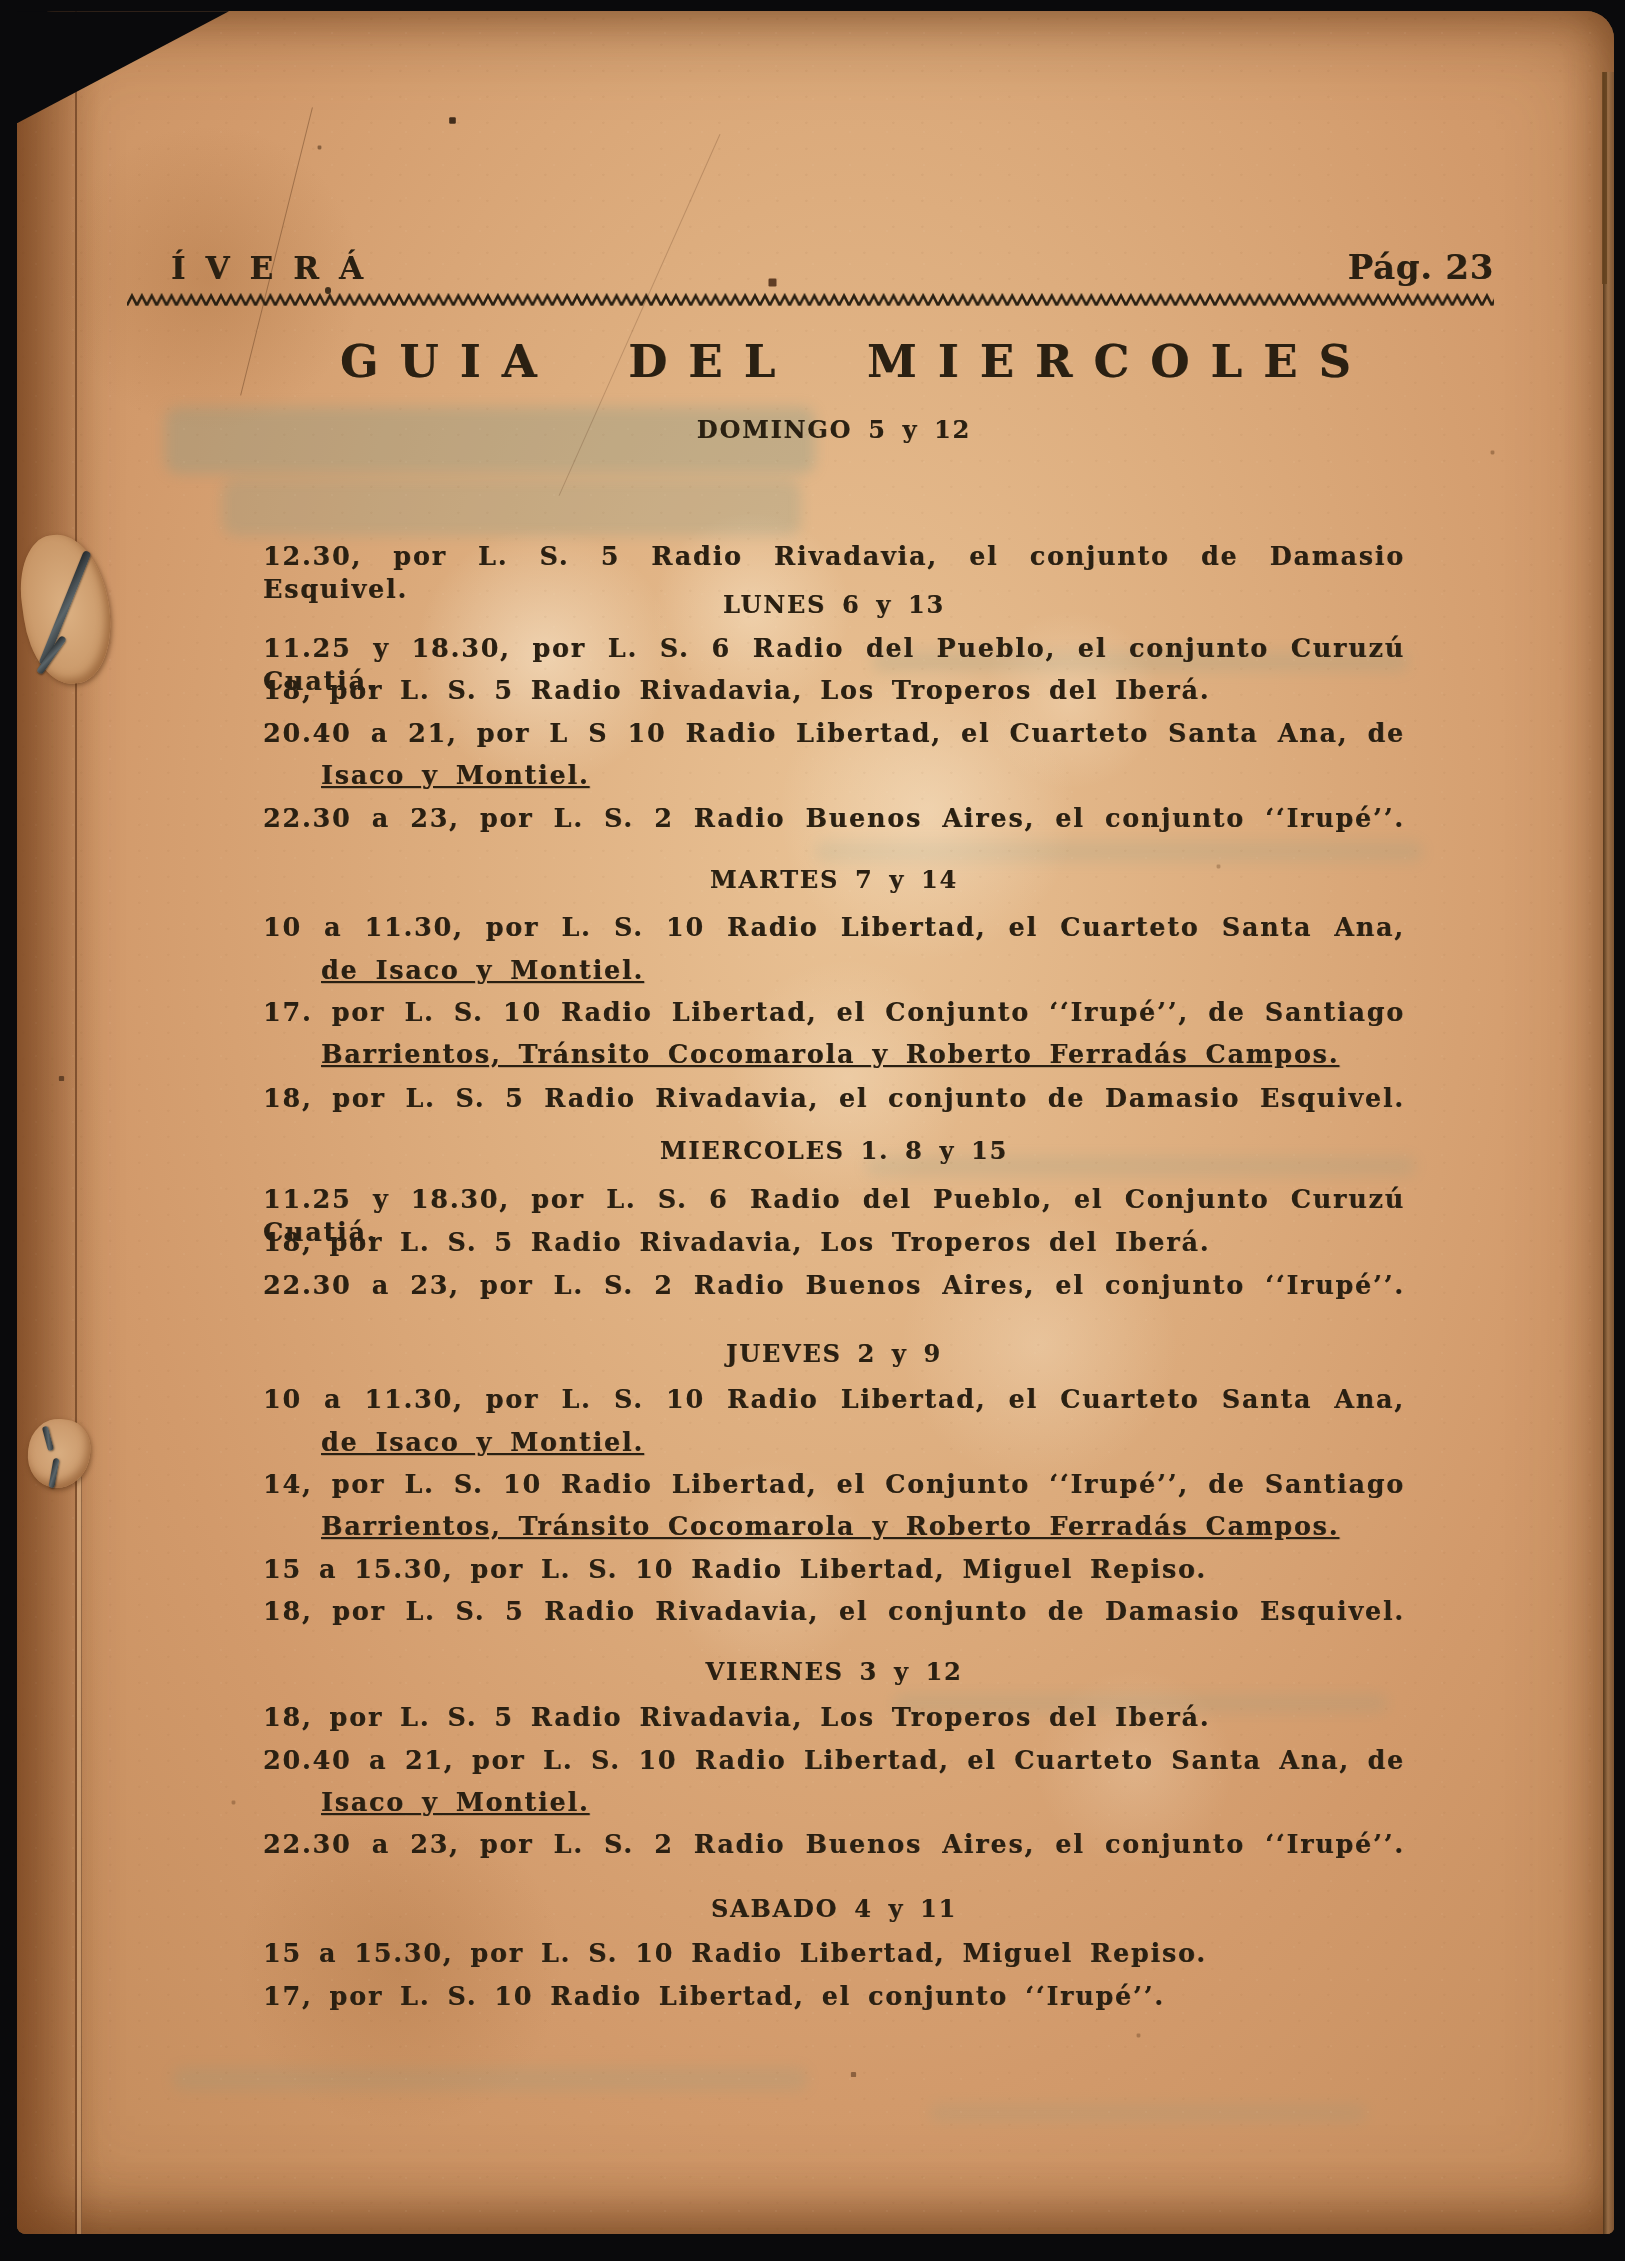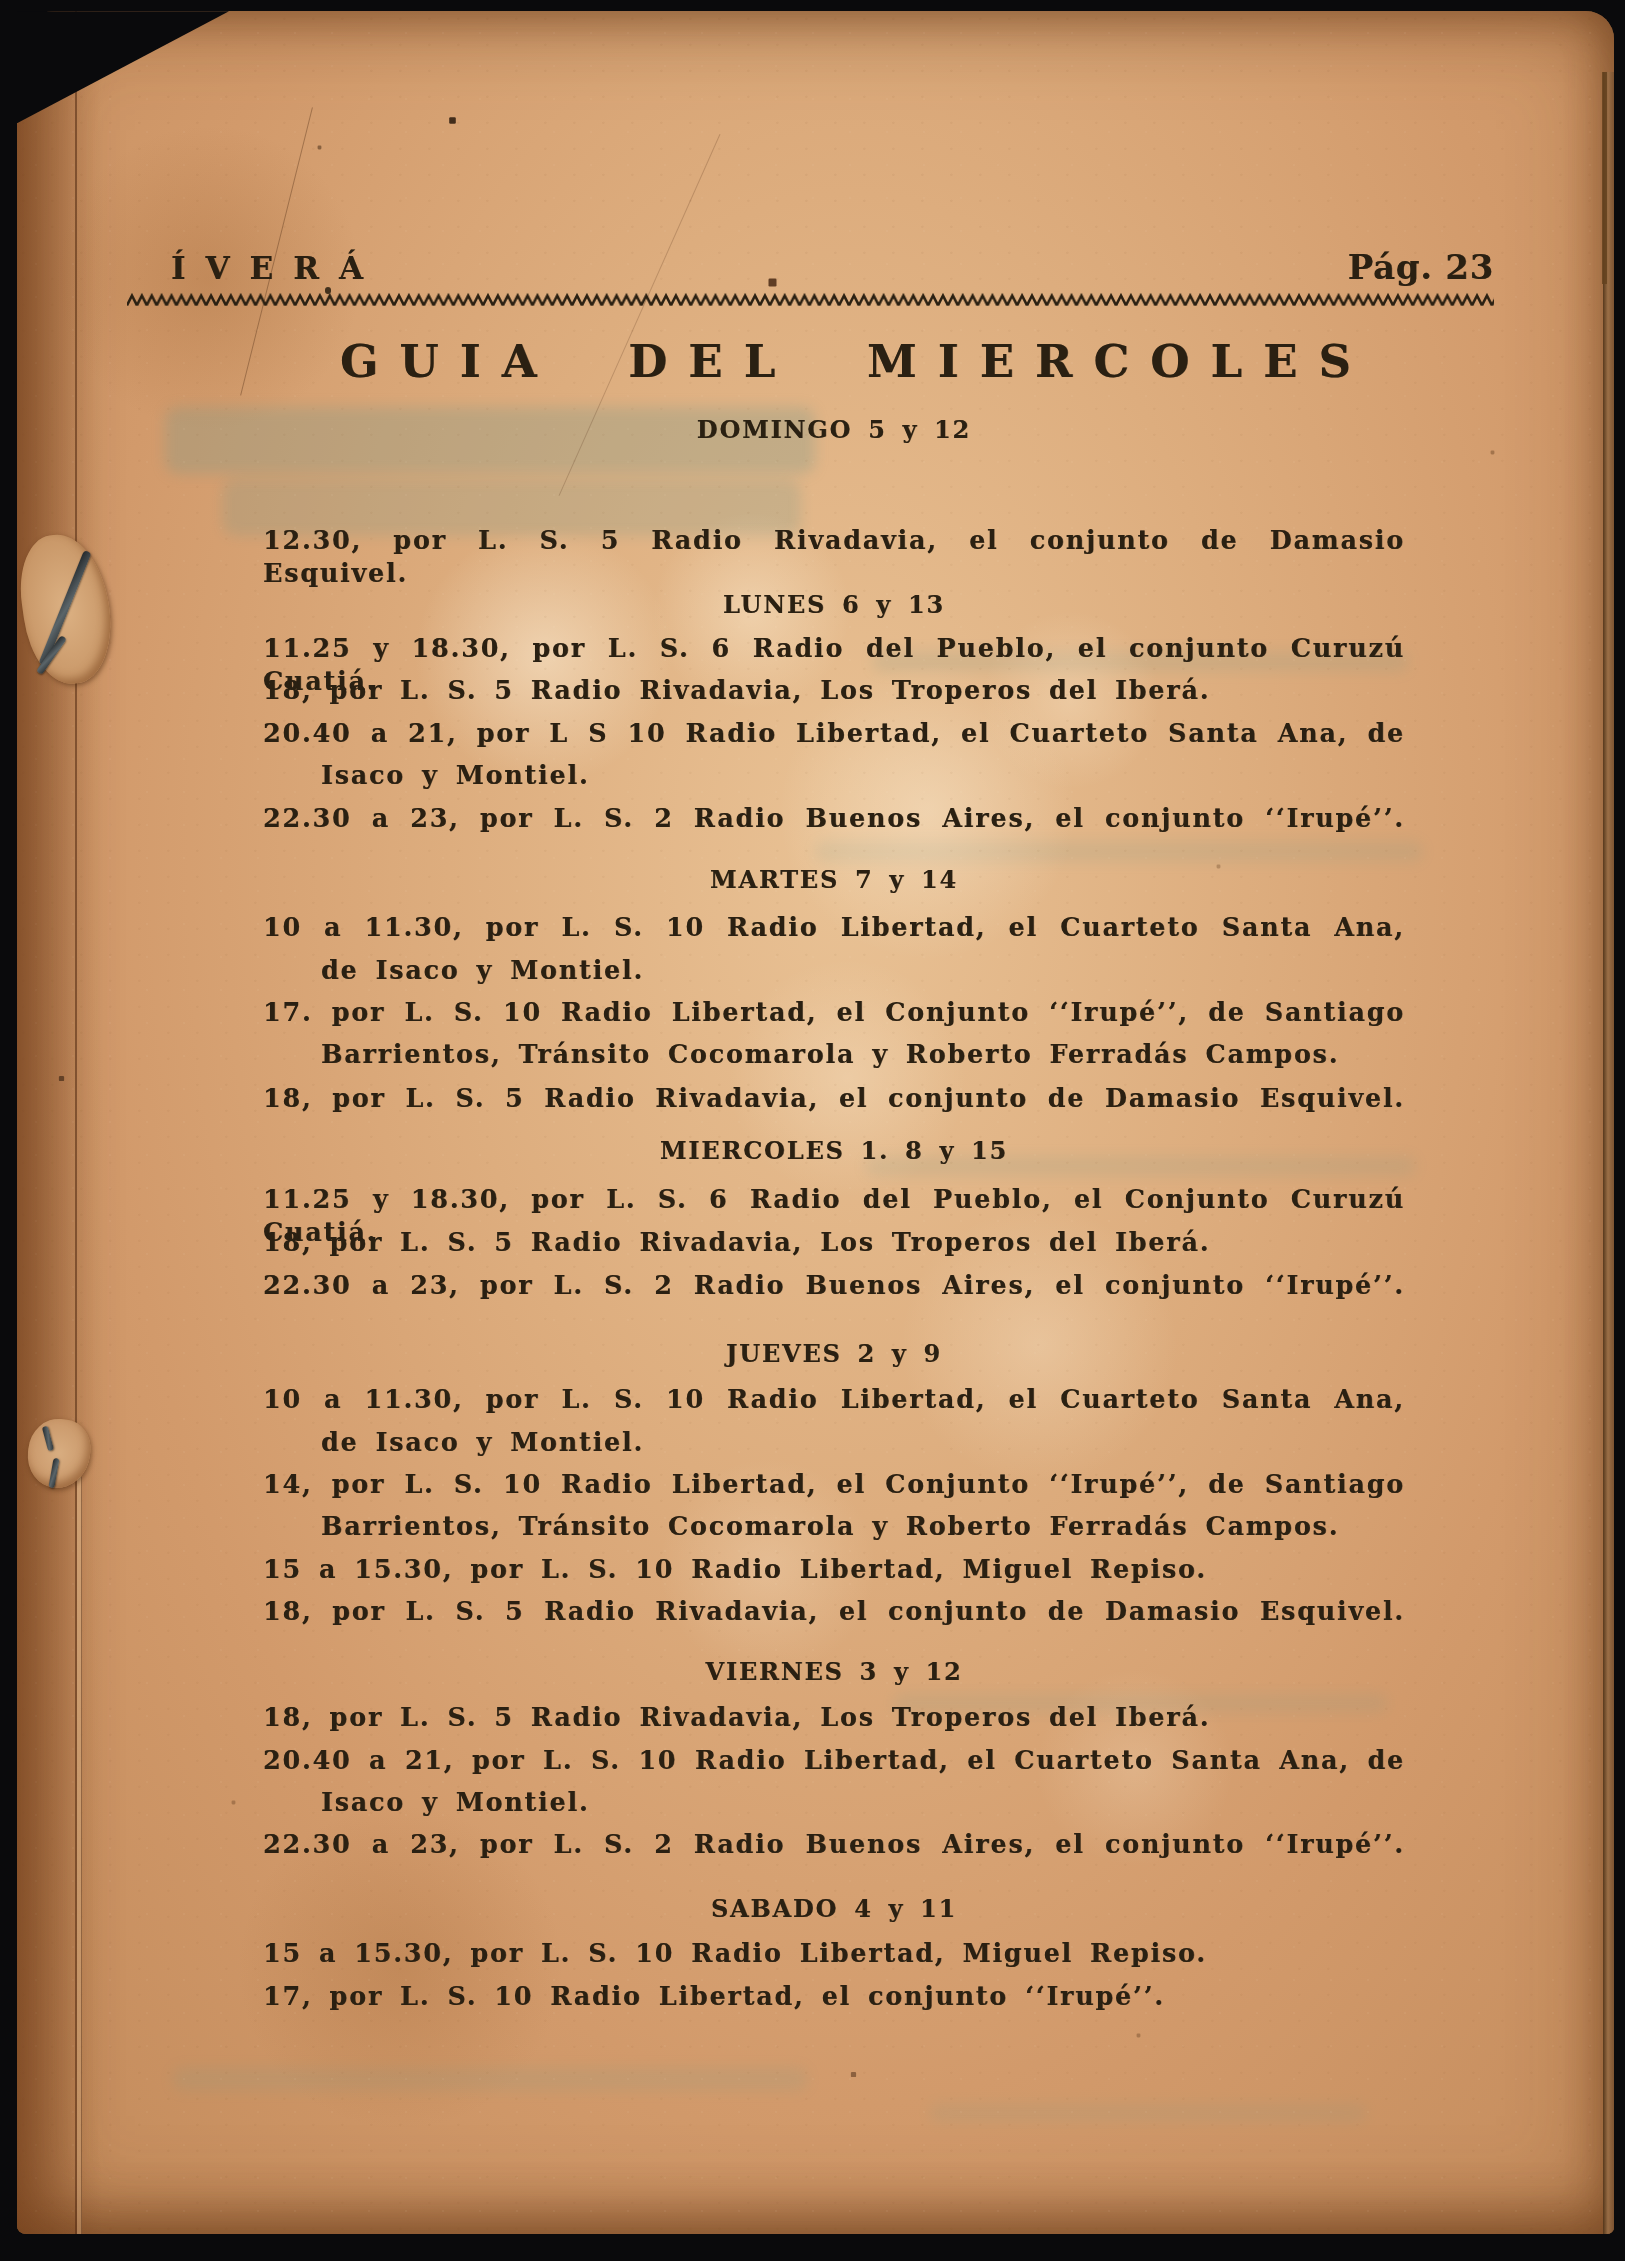--- a/index.html
+++ b/index.html
@@ -80,21 +80,21 @@
   .page-number{font-size:34px;font-weight:bold;letter-spacing:0.7px;}
   .wavy{position:absolute;left:110px;top:281px;}
   .doc-title{position:absolute;left:202px;top:324px;width:1186px;text-align:center;
     font-size:45px;font-weight:bold;letter-spacing:21px;word-spacing:34px;white-space:nowrap;}
   .content{position:absolute;left:202px;top:402px;width:1186px;}
   .day-header{position:absolute;left:0;right:0;text-align:center;font-size:24px;font-weight:bold;
     letter-spacing:1.8px;word-spacing:5.7px;line-height:34px;}
   .line{position:absolute;left:0;right:0;font-size:25.4px;font-weight:bold;line-height:32.5px;
     letter-spacing:1.8px;word-spacing:6.4px;}
   .just{text-align:justify;text-align-last:justify;text-justify:inter-word;}
-  .indent{padding-left:58px;}
+  .indent{padding-left:58px;text-decoration:underline;}
 </style>
 </head>
 <body>
 
 <div class="sheet">
 
   <div class="ghost" style="left:148px;top:396px;width:650px;height:67px;"></div>
   <div class="ghost" style="left:205px;top:468px;width:579px;height:57px;opacity:.8;"></div>
   <div class="ghost" style="left:855px;top:640px;width:537px;height:21px;opacity:.55;"></div>
   <div class="ghost" style="left:798px;top:830px;width:608px;height:21px;opacity:.5;"></div>
@@ -134,21 +134,21 @@
       </pattern>
     </defs>
     <rect width="1935" height="24" fill="url(#zz)"></rect>
   </svg>
 
   <div class="ink doc-title">GUIA DEL MIERCOLES</div>
 
   <div class="content">
 
     <div class="ink day-header" style="top:0px">DOMINGO 5 y 12</div>
-    <div class="ink line just" style="top:111px">12.30, por L. S. 5 Radio Rivadavia, el conjunto de Damasio Esquivel.</div>
+    <div class="ink line just" style="top:127px">12.30, por L. S. 5 Radio Rivadavia, el conjunto de Damasio Esquivel.</div>
 
     <div class="ink day-header" style="top:175px">LUNES 6 y 13</div>
     <div class="ink line just" style="top:219px">11.25 y 18.30, por L. S. 6 Radio del Pueblo, el conjunto Curuzú Cuatiá.</div>
     <div class="ink line" style="top:261px">18, por L. S. 5 Radio Rivadavia, Los Troperos del Iberá.</div>
     <div class="ink line just" style="top:304px">20.40 a 21, por L S 10 Radio Libertad, el Cuarteto Santa Ana, de</div>
     <div class="ink line indent" style="top:346px">Isaco y Montiel.</div>
     <div class="ink line just" style="top:389px">22.30 a 23, por L. S. 2 Radio Buenos Aires, el conjunto ‘‘Irupé’’.</div>
 
     <div class="ink day-header" style="top:450px">MARTES 7 y 14</div>
     <div class="ink line just" style="top:498px">10 a 11.30, por L. S. 10 Radio Libertad, el Cuarteto Santa Ana,</div>

